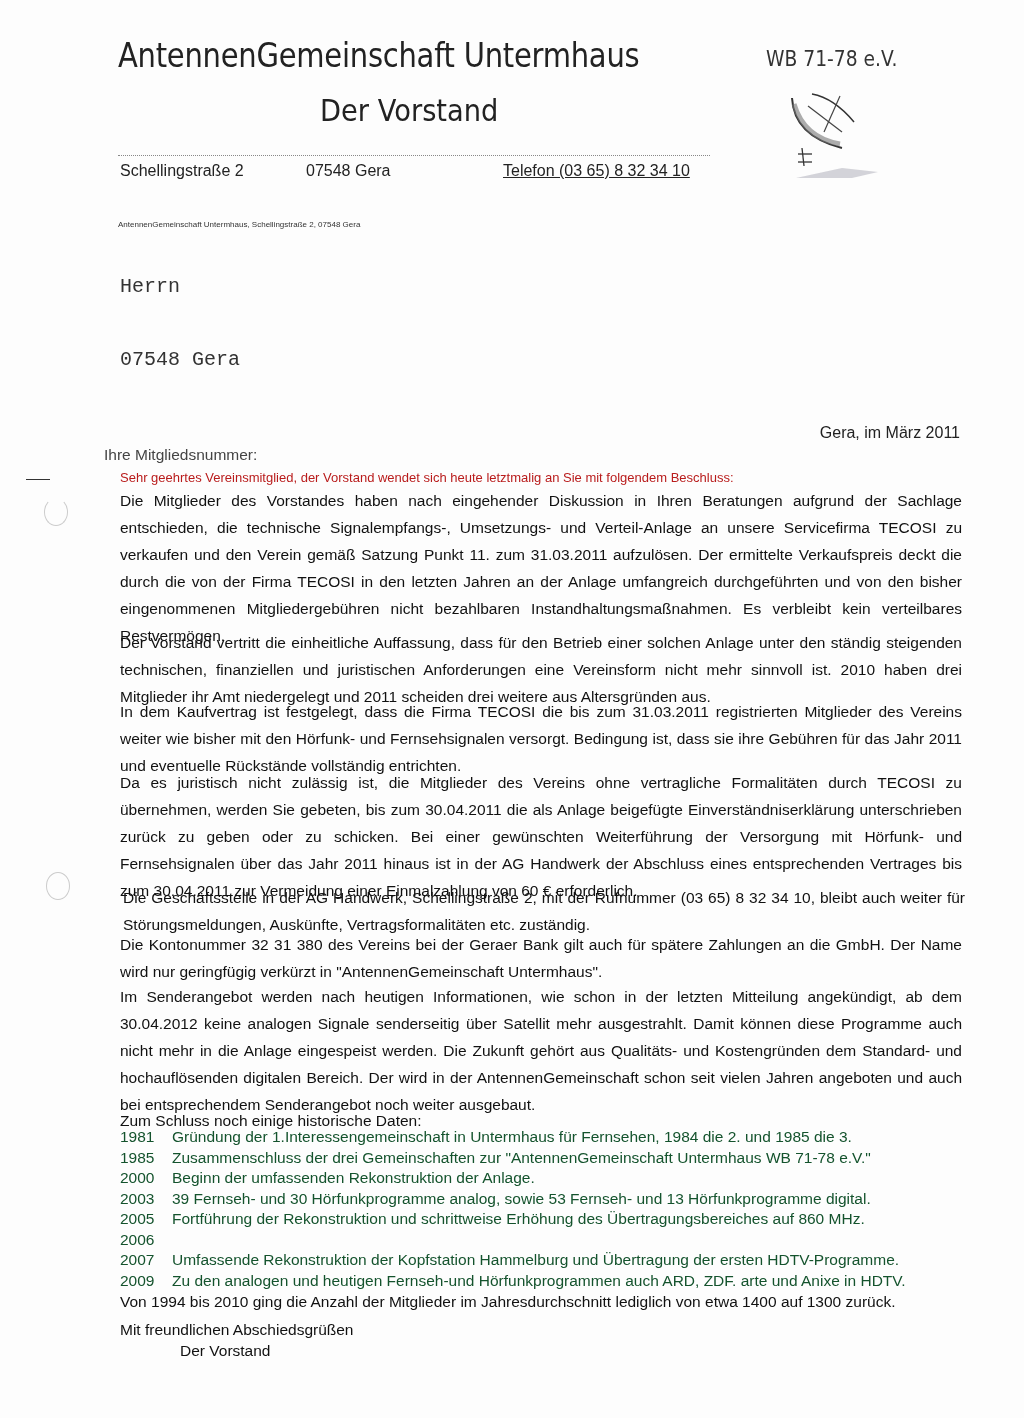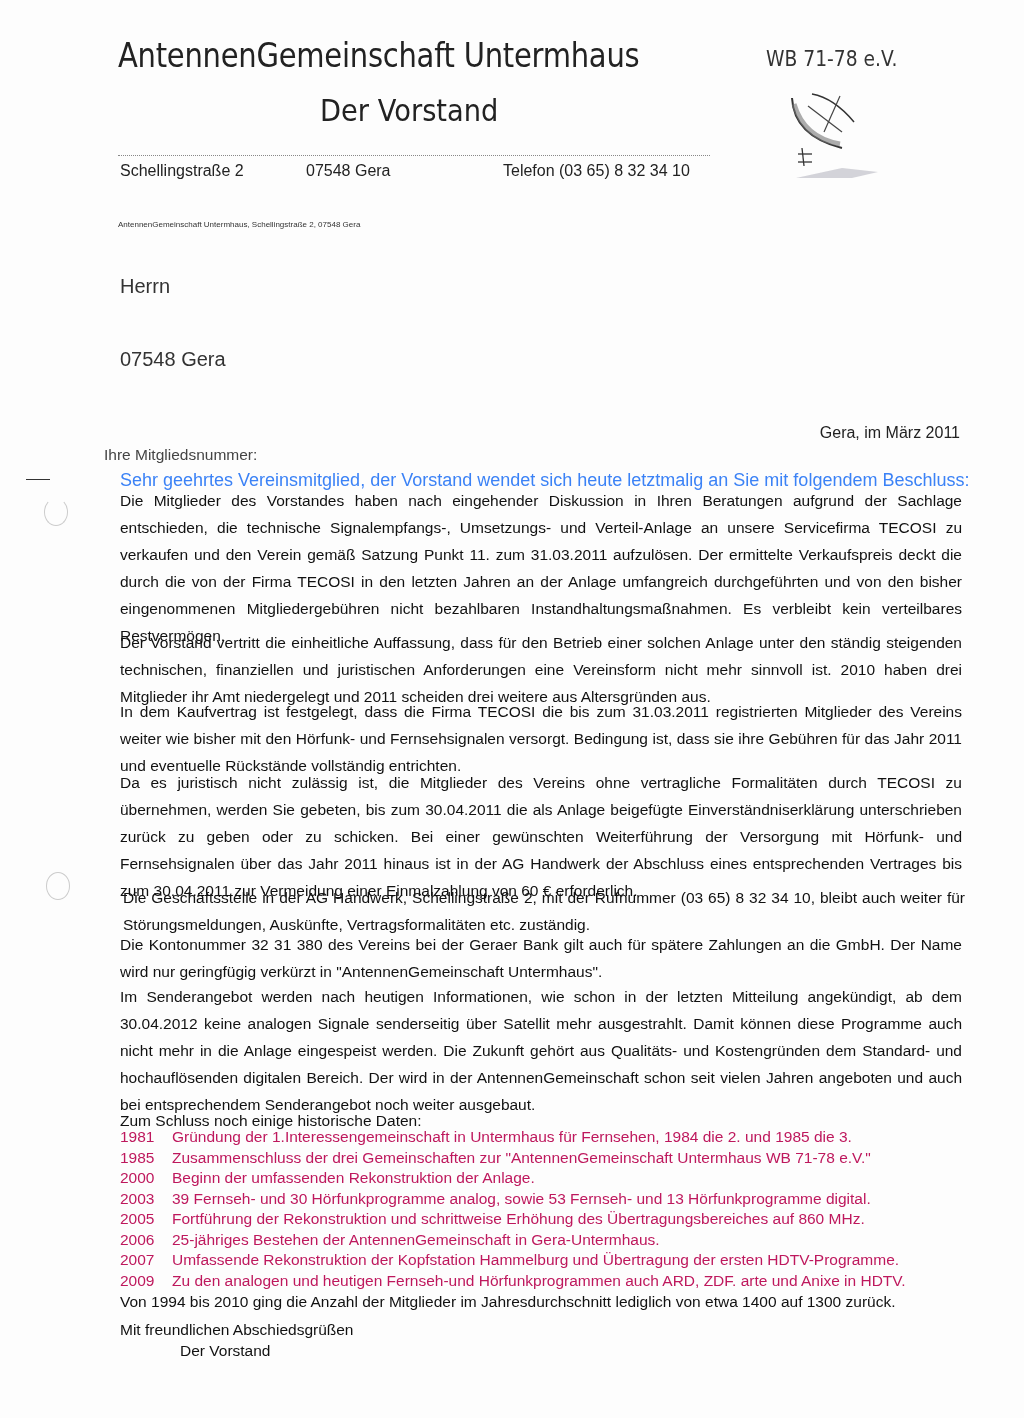--- a/index.html
+++ b/index.html
@@ -9,27 +9,27 @@
       font-family: "Liberation Sans", sans-serif;
     }
     .abs { position: absolute; }
     .org-name { left: 118px; top: 36px; font-size: 33px; letter-spacing: -0.3px; color: #222; font-family: "DejaVu Sans", sans-serif; font-weight: normal; transform: scaleX(0.88); transform-origin: left top; white-space: nowrap; }
     .org-suffix { left: 766px; top: 46px; font-size: 22px; color: #333; font-family: "DejaVu Sans", sans-serif; transform: scaleX(0.85); transform-origin: left top; white-space: nowrap; }
     .org-sub { left: 320px; top: 92px; font-size: 31px; color: #222; font-family: "DejaVu Sans", sans-serif; transform: scaleX(0.88); transform-origin: left top; white-space: nowrap; }
     .sep-line { left: 118px; top: 155px; width: 592px; height: 0; border-top: 1px dotted #888; }
     .contact { top: 162px; font-size: 16px; color: #222; white-space: nowrap; }
     .sender-line { left: 118px; top: 220px; font-size: 8px; color: #333; white-space: nowrap; }
     .logo { left: 782px; top: 86px; width: 120px; height: 100px; }
-    .recipient { left: 120px; font-size: 20px; color: #333; }
+    .recipient { left: 120px; font-size: 20px; color: #333; font-family: Liberation Mono, monospace; }
     .date { right: 64px; top: 424px; font-size: 16px; color: #222; text-align: right; }
     .member { left: 104px; top: 446px; font-size: 15.5px; color: #444; }
-    .greeting { left: 120px; top: 470px; font-size: 18px; color: #3b82f6; white-space: nowrap; }
+    .greeting { left: 120px; top: 470px; font-size: 13px; color: #b91c1c; white-space: nowrap; }
     .para { left: 120px; width: 842px; font-size: 15.5px; line-height: 27px; text-align: justify; color: #111; }
     .history-title { left: 120px; top: 1103px; font-size: 15.5px; color: #111; margin-top: 9px; }
-    .history { left: 120px; top: 1127px; width: 860px; font-size: 15.5px; line-height: 20.5px; color: #be185d; }
+    .history { left: 120px; top: 1127px; width: 860px; font-size: 15.5px; line-height: 20.5px; color: #14532d; }
     .history-row { display: flex; white-space: nowrap; }
     .history-year { width: 52px; flex: none; }
     .summary { left: 120px; top: 1293px; font-size: 15.5px; color: #111; white-space: nowrap; }
     .closing { left: 120px; top: 1319px; font-size: 15.5px; line-height: 21px; color: #111; }
     .closing .sig { padding-left: 60px; }
     .margin-dash { left: 26px; top: 479px; width: 24px; border-top: 1px solid #333; }
     .punch { width: 22px; height: 26px; border: 1px solid #ccc; border-radius: 50%; border-top-color: transparent; }
   </style>
 </head>
 <body>
@@ -48,21 +48,21 @@
     <line x1="20" y1="62" x2="22" y2="80" stroke="#333" stroke-width="1.3"></line>
     <line x1="16" y1="68" x2="30" y2="68" stroke="#333" stroke-width="1.3"></line>
     <line x1="16" y1="76" x2="30" y2="76" stroke="#333" stroke-width="1.3"></line>
     <path d="M14 92 L60 82 L96 86 L70 92 Z" fill="#c8c8d0" opacity="0.8"></path>
   </svg>
 </div>
 
 <div class="abs sep-line"></div>
 <div class="abs contact" style="left:120px;">Schellingstraße 2</div>
 <div class="abs contact" style="left:306px;">07548 Gera</div>
-<div class="abs contact" style="left:503px;">Telefon (03 65) 8 32 34 10</div>
+<div class="abs contact" style="left:503px;text-decoration:underline;">Telefon (03 65) 8 32 34 10</div>
 
 <div class="abs sender-line">AntennenGemeinschaft Untermhaus, Schellingstraße 2, 07548 Gera</div>
 
 <div class="abs recipient" style="top:275px;">Herrn</div>
 <div class="abs recipient" style="top:348px;">07548 Gera</div>
 
 <div class="abs date">Gera, im März 2011</div>
 <div class="abs member">Ihre Mitgliedsnummer:</div>
 <div class="abs greeting">Sehr geehrtes Vereinsmitglied, der Vorstand wendet sich heute letztmalig an Sie mit folgendem Beschluss:</div>
 
@@ -95,21 +95,20 @@
   <div class="history-row">
       <span class="history-year">2003</span>
       <span>39 Fernseh- und 30 Hörfunkprogramme analog, sowie 53 Fernseh- und 13 Hörfunkprogramme digital.</span>
     </div>
   <div class="history-row">
       <span class="history-year">2005</span>
       <span>Fortführung der Rekonstruktion und schrittweise Erhöhung des Übertragungsbereiches auf 860 MHz.</span>
     </div>
   <div class="history-row">
       <span class="history-year">2006</span>
-      <span>25-jähriges Bestehen der AntennenGemeinschaft in Gera-Untermhaus.</span>
     </div>
   <div class="history-row">
       <span class="history-year">2007</span>
       <span>Umfassende Rekonstruktion der Kopfstation Hammelburg und Übertragung der ersten HDTV-Programme.</span>
     </div>
   <div class="history-row">
       <span class="history-year">2009</span>
       <span>Zu den analogen und heutigen Fernseh-und Hörfunkprogrammen auch ARD, ZDF. arte und Anixe in HDTV.</span>
     </div>
 </div>

